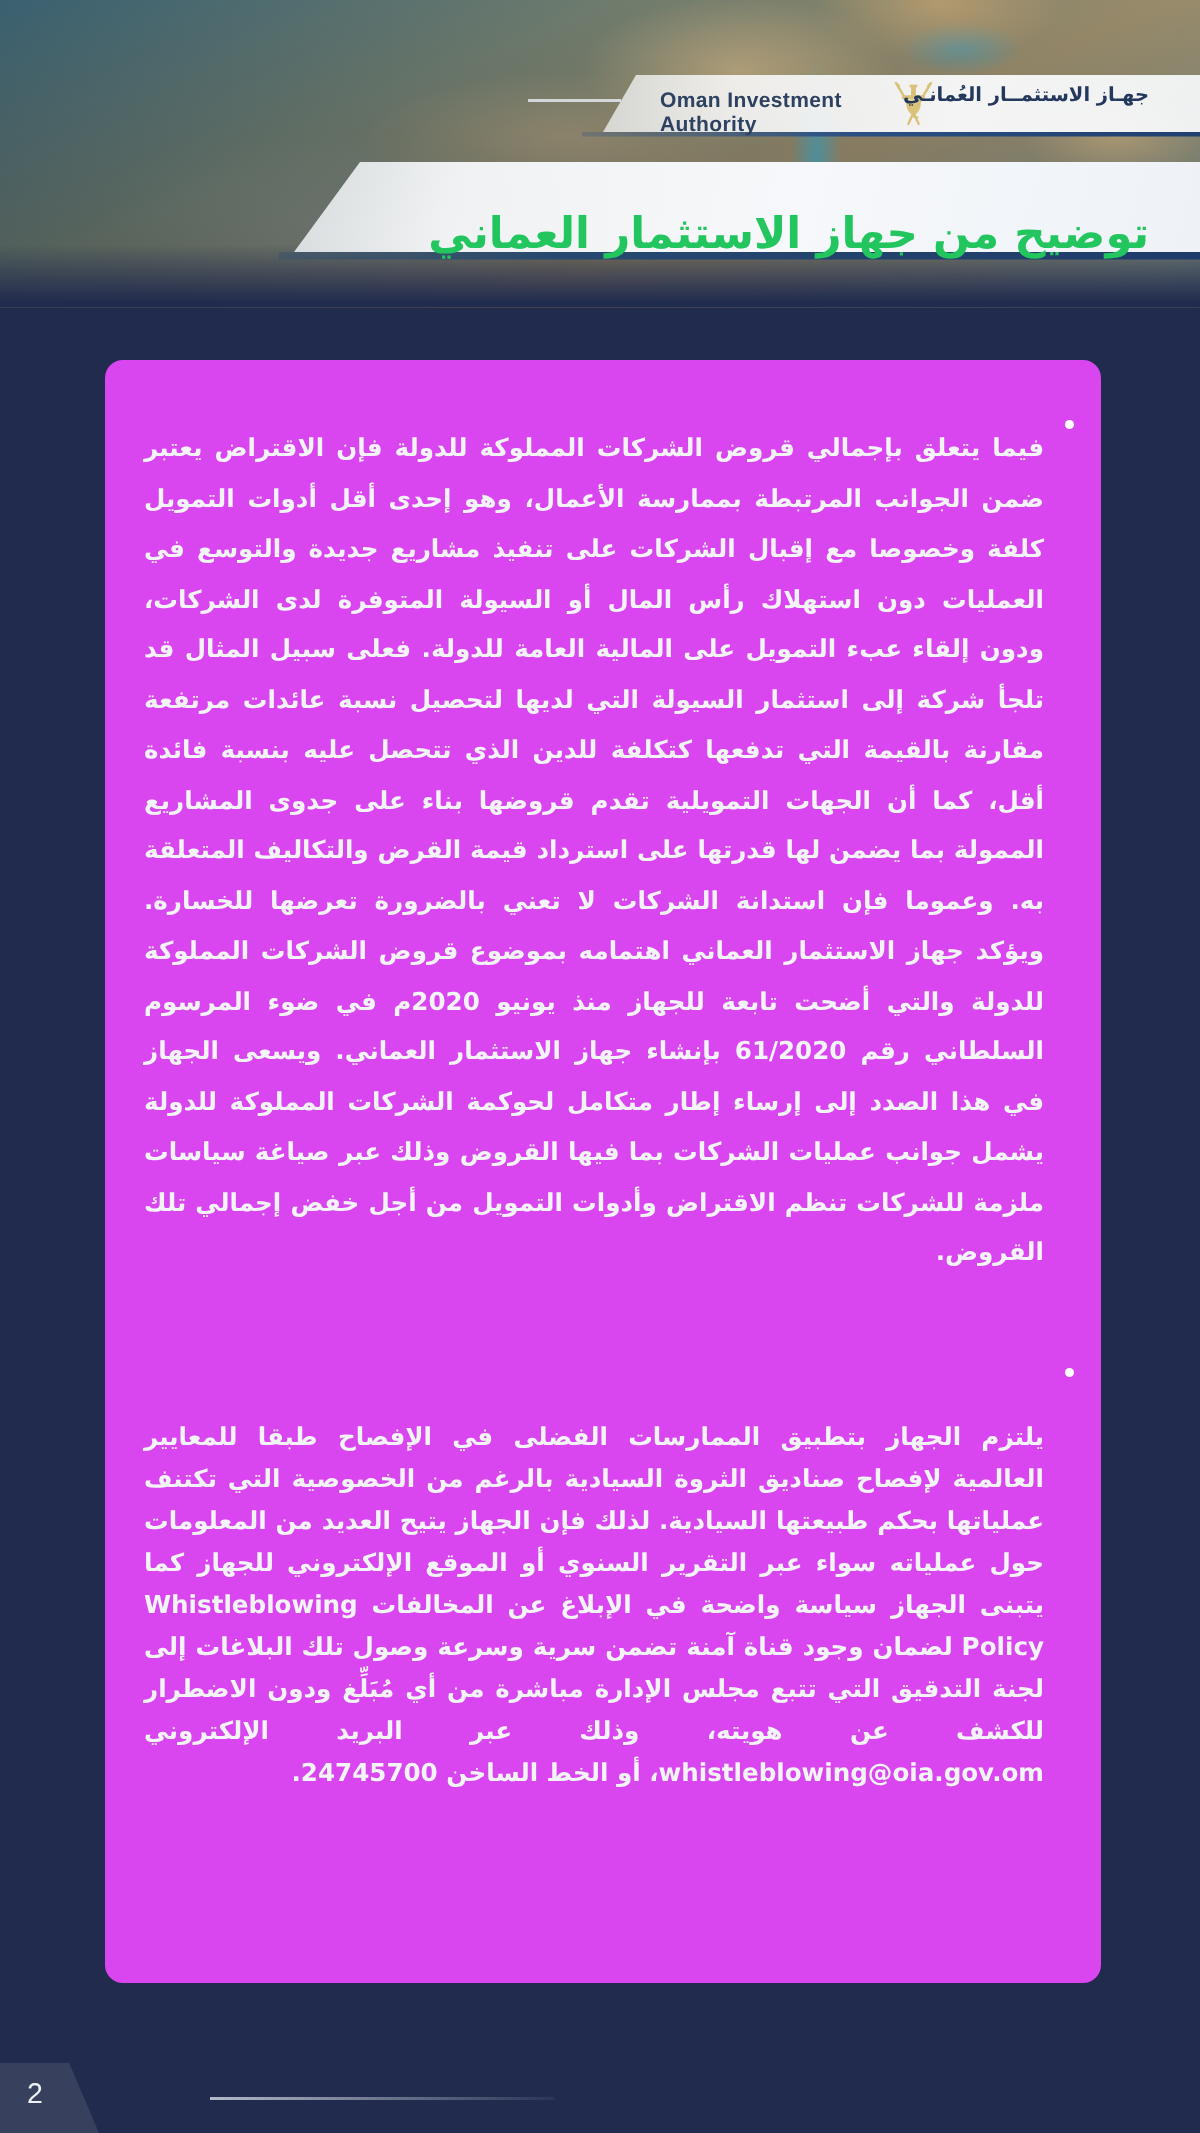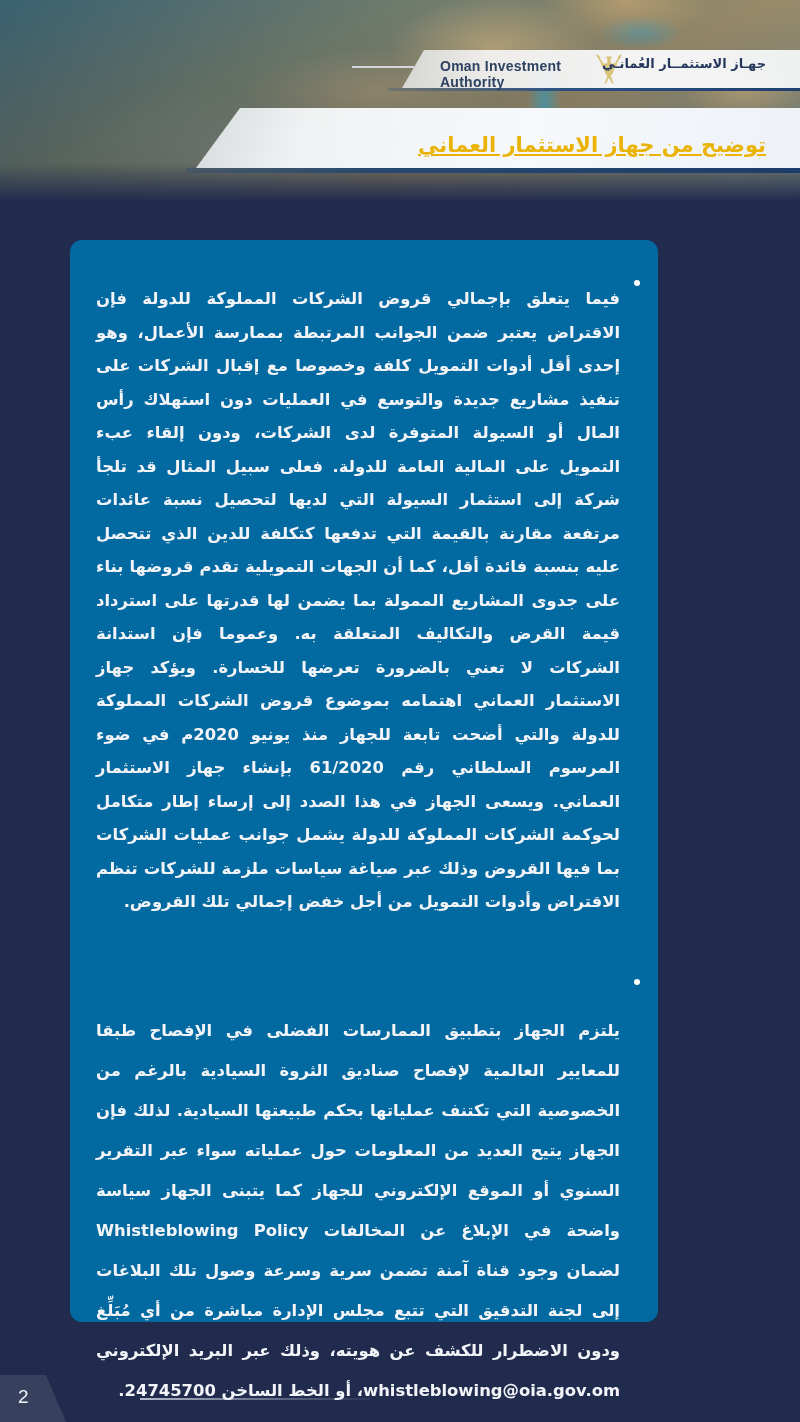--- a/index.html
+++ b/index.html
@@ -99,47 +99,47 @@
     background:linear-gradient(105deg, rgba(243,246,250,.80) 0%, rgba(249,251,253,.93) 18%, #f6f8fb 55%, #eef2f7 100%);
     clip-path:polygon(44px 0, 100% 0, 100% 100%, 0 100%);
     display:flex;align-items:center;justify-content:flex-start;
   }
   .title-underline{
     position:absolute;left:186px;top:168px;width:614px;height:5px;
     background:linear-gradient(to left,#1e3c6b,#27496f 70%,rgba(39,73,111,.35));
   }
   .title-text{
     position:absolute;right:34px;top:119px;
-    font-size:21px;font-weight:bold;color:#eab308;direction:rtl;
-    letter-spacing:.2px;white-space:nowrap;text-decoration:underline;
+    font-size:29px;font-weight:bold;color:#22c55e;direction:rtl;
+    letter-spacing:.2px;white-space:nowrap;
   }
 
   
   .card{
-    position:absolute;left:70px;top:240px;width:588px;height:1082px;
-    background:#0369a1;border-radius:12px;
+    position:absolute;left:70px;top:240px;width:664px;height:1082px;
+    background:#d946ef;border-radius:12px;
   }
   .bullets{
     position:absolute;inset:0;padding:26px 18px 20px 26px;box-sizing:border-box;
   }
   .bullet-row{
     display:flex;flex-direction:row;align-items:flex-start;
     margin-bottom:30px;
   }
   .dot{
     flex:0 0 auto;width:6px;height:6px;border-radius:50%;
     background:#ffffff;margin-top:14px;margin-left:14px;
   }
   .para{
     flex:1 1 auto;
     color:#f2f4f8;direction:rtl;text-align:justify;
     font-size:16.4px;line-height:33.5px;font-weight:bold;
     letter-spacing:0px;
   }
-  .p2{ line-height:40px;margin-top:46px; }
+  .p2{ line-height:28px;margin-top:46px; }
   .p3{ line-height:33.2px; }
 
   
   .footer-rule{
     position:absolute;left:140px;top:1398px;width:230px;height:1.5px;
     background:linear-gradient(to right, rgba(226,232,242,.75), rgba(226,232,242,.05));
   }
   .pagenum-shape{
     position:absolute;left:0;top:1375px;width:66px;height:47px;
     background:#37415e;

